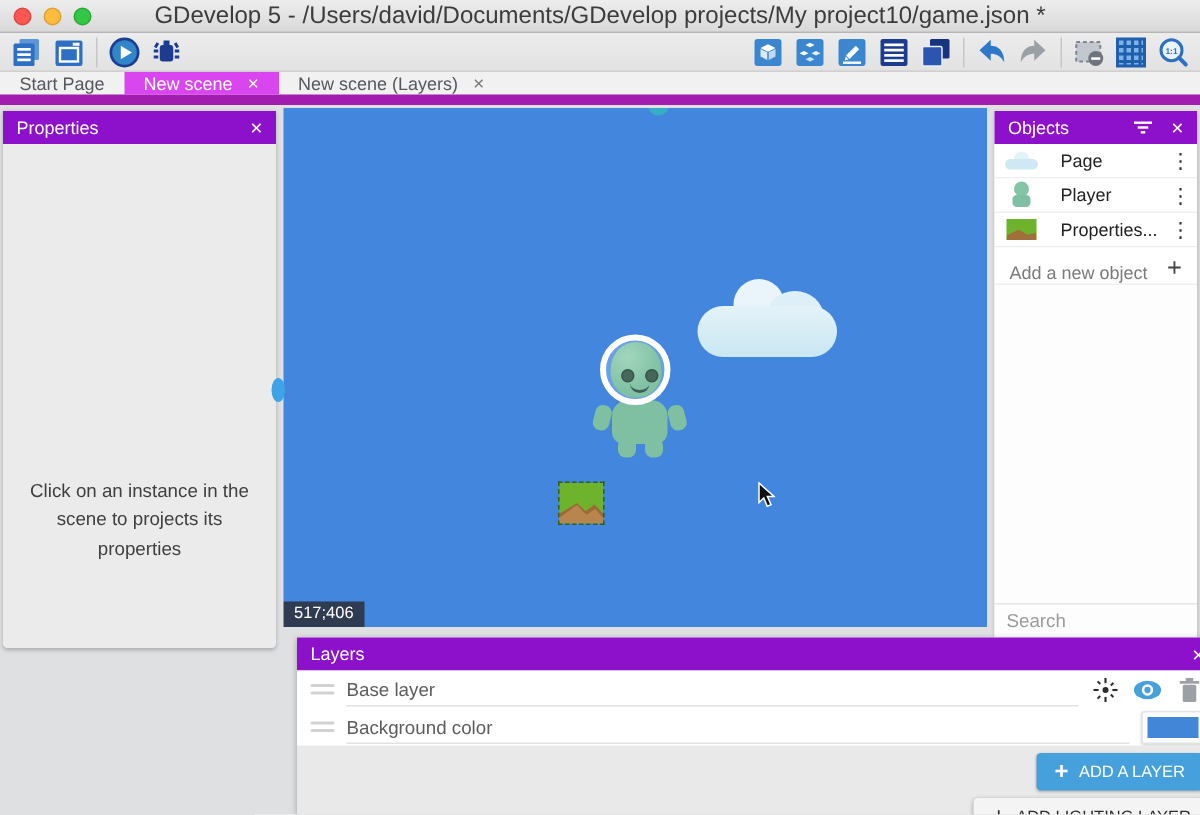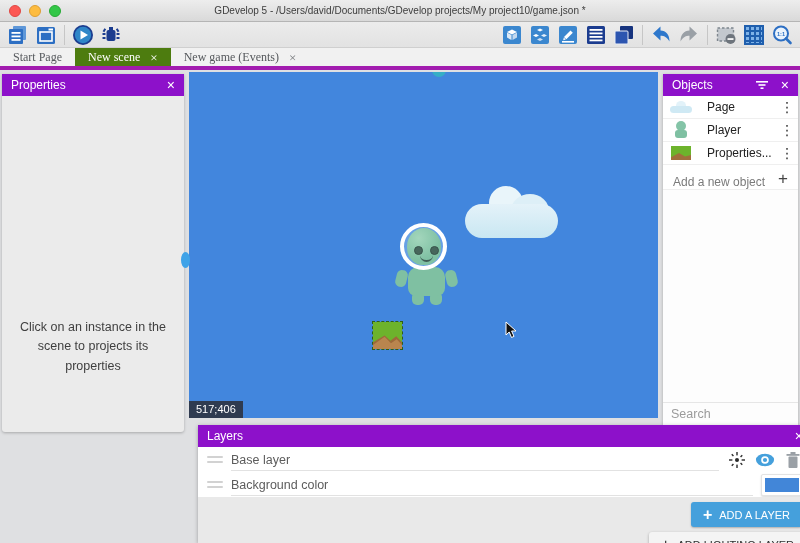--- a/index.html
+++ b/index.html
@@ -8,35 +8,35 @@
 
   
   .titlebar { position:absolute; left:0; top:0; width:800px; height:22px;
     background:linear-gradient(#ededed,#d9d9d9); border-bottom:1px solid #b5b5b5;
     display:flex; align-items:center; justify-content:center; }
   .traffic { position:absolute; left:9px; top:5px; display:flex; gap:8px; }
   .light { width:12px; height:12px; border-radius:50%; }
   .light.red { background:#fc5753; border:1px solid #df4744; }
   .light.yellow { background:#fdbc40; border:1px solid #de9f34; }
   .light.green { background:#33c748; border:1px solid #27aa35; }
-  .wtitle { font-size:10px; color:#3c3c3c; }
+  .wtitle { font-size:16px; color:#3c3c3c; }
 
   
   .toolbar { position:absolute; left:0; top:22px; width:800px; height:26px;
     background:linear-gradient(#ececec,#e2e2e2); border-bottom:1px solid #cfcfcf;
     display:flex; align-items:center; padding:0 4px; }
   .tb-ico { width:24px; height:24px; margin:0 2px; display:flex; align-items:center; justify-content:center; }
   .tb-sep { width:1px; height:20px; background:#c6c6c6; margin:0 4px; }
   .tb-spacer { flex:1; }
 
   
   .tabbar { position:absolute; left:0; top:48px; width:800px; height:22px;
-    background:#f1f1f1; display:flex; align-items:stretch; border-bottom:4px solid #a21caf;font-family:Liberation Serif, serif; }
+    background:#f1f1f1; display:flex; align-items:stretch; border-bottom:7px solid #a21caf; }
   .tab { display:flex; align-items:center; gap:10px; padding:0 13px; font-size:12px; color:#55585c; cursor:default; }
-  .tab.active { background:#4d7c0f; color:#fff; }
+  .tab.active { background:#d946ef; color:#fff; }
   .tab .tclose { font-size:13px; line-height:1; color:#77797d; }
   .tab.active .tclose { color:#fff; }
 
   
   .panel-header { height:22px; background:#8d11ca; color:#fff; display:flex; align-items:center;
     padding:0 9px; font-size:12px; }
   .panel-header .ph-title { flex:1; }
   .panel-header .ph-close { font-size:14px; line-height:1; color:#fff; }
 
   
@@ -267,21 +267,21 @@
 
   <div class="tabbar">
     <div class="tab">
       <span>Start Page</span>
     </div>
     <div class="tab active">
       <span>New scene</span>
       <span class="tclose">×</span>
     </div>
     <div class="tab">
-      <span>New game (Events)</span>
+      <span>New scene (Layers)</span>
       <span class="tclose">×</span>
     </div>
   </div>
 
   <div class="props">
     <div class="panel-header">
       <span class="ph-title">Properties</span>
       <span class="ph-close">×</span>
     </div>
     <div class="props-msg">Click on an instance in the scene to projects its properties</div>

